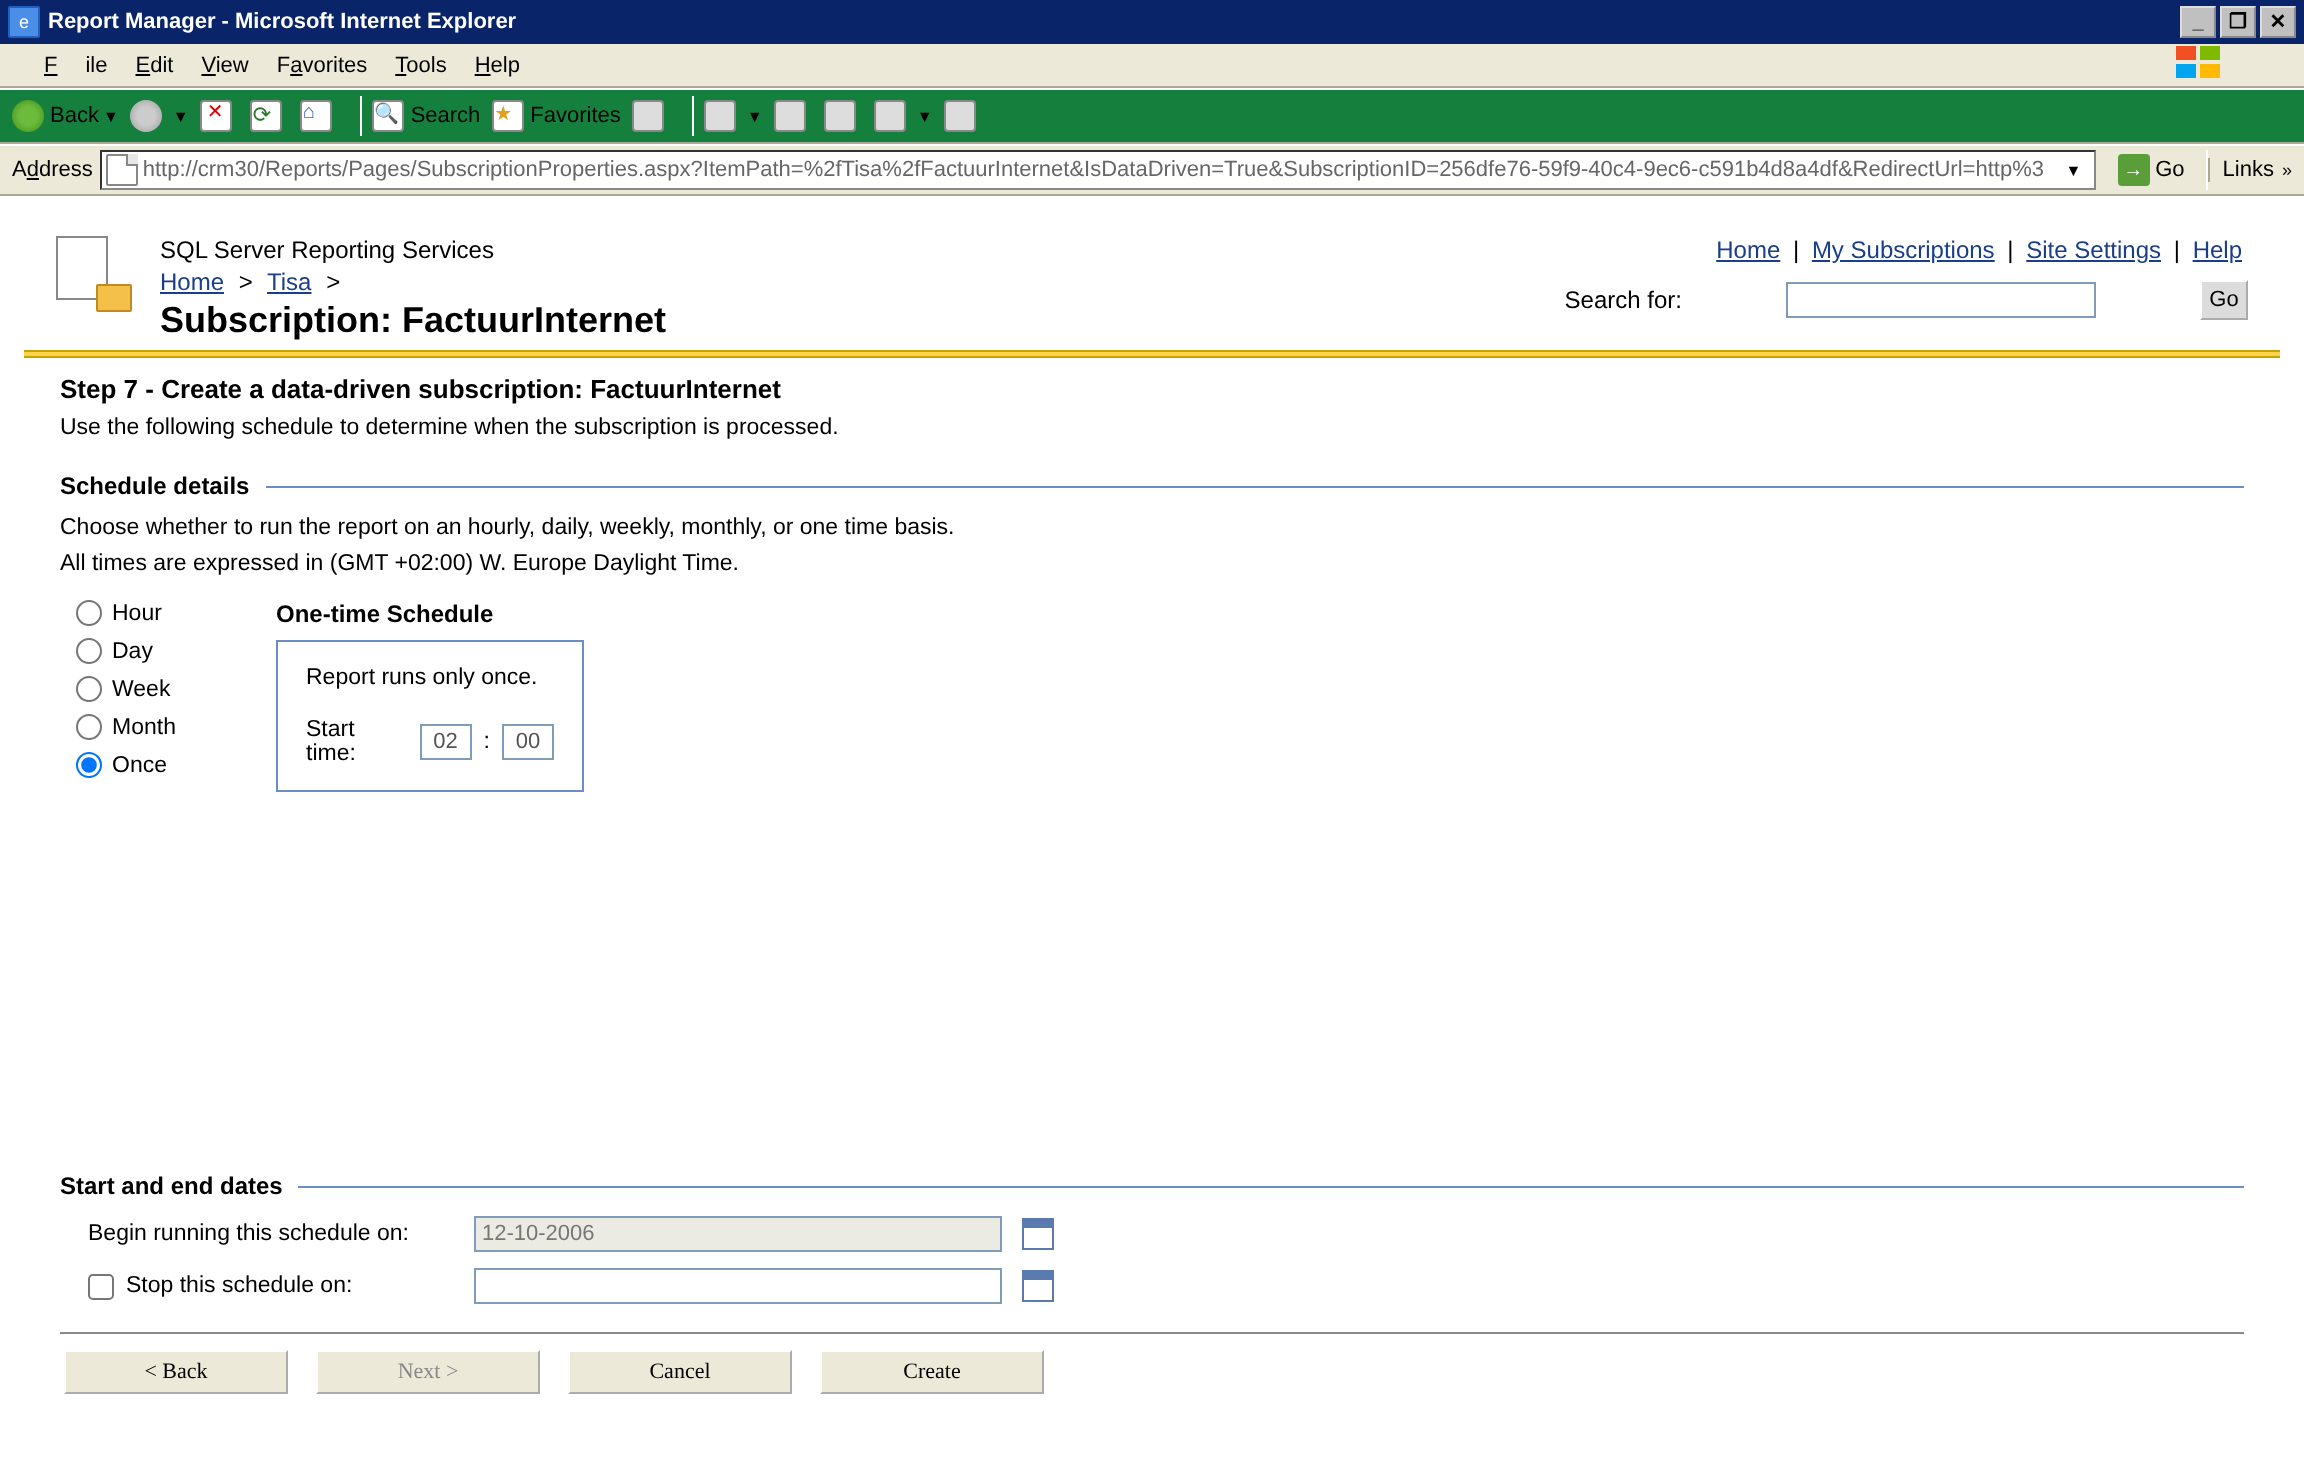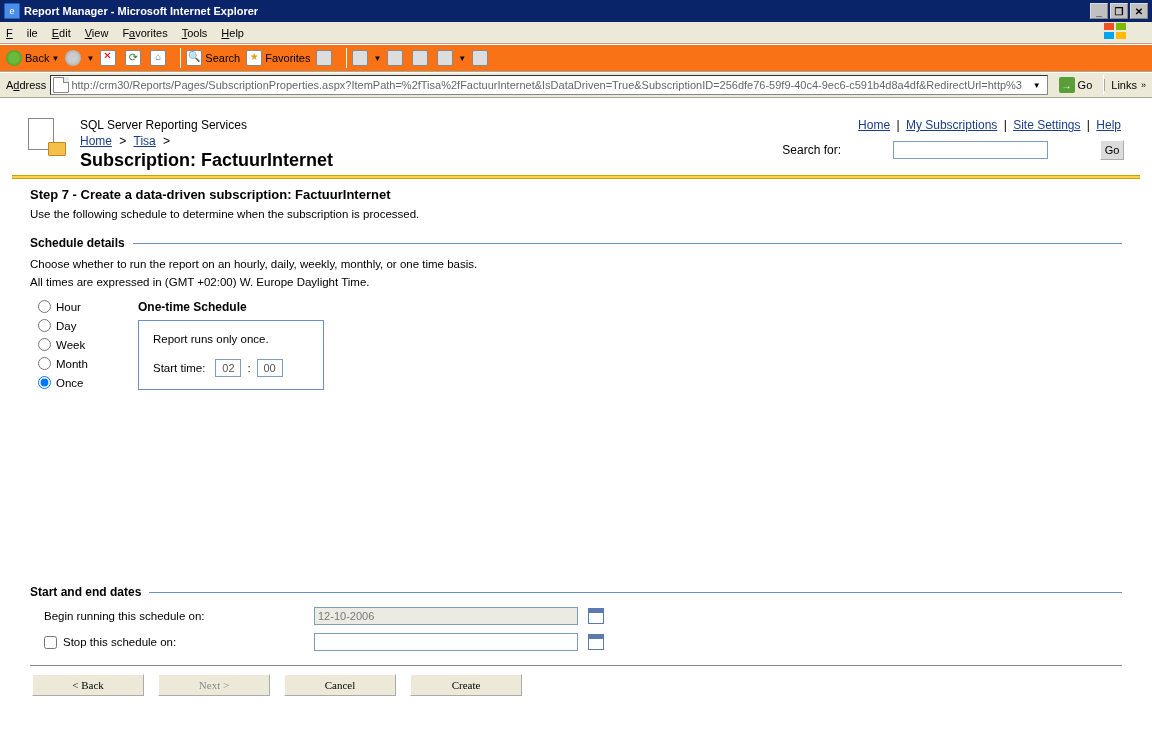--- a/index.html
+++ b/index.html
@@ -4,26 +4,26 @@
 <style>
 * { box-sizing: border-box; margin: 0; padding: 0; }
 body { font-family: Tahoma, Verdana, sans-serif; font-size: 11px; background: #fff; width: 1152px; height: 740px; overflow: hidden; }
 
 .titlebar { background: linear-gradient(#0a246a, #0a246a); color: #fff; height: 22px; display: flex; align-items: center; padding: 0 4px; font-size: 11px; }
 .titlebar .ie-icon { width: 16px; height: 16px; margin-right: 4px; background: #4a8ee8; border: 1px solid #2060c0; border-radius: 1px; font-size: 9px; display: inline-flex; align-items: center; justify-content: center; }
 .titlebar .title { flex: 1; font-weight: bold; }
 .titlebar .winbtn { width: 18px; height: 16px; margin-left: 2px; background: #c0c0c0; border: 1px outset #ddd; display: inline-flex; align-items: center; justify-content: center; color: #000; font-weight: bold; font-size: 10px; cursor: pointer; }
 .titlebar .winbtn.close { background: #c0c0c0; }
 
-.menubar { background: #ece9d8; height: 22px; border-bottom: 1px solid #aca899; display: flex; align-items: center; padding: 0 6px; font-size: 11px; }
+.menubar { background: #ece9d8; height: 22px; border-bottom: 1px solid #aca899; display: flex; align-items: center; padding: 0 22px; font-size: 11px; }
 .menubar span { margin-right: 14px; cursor: pointer; }
 .menubar span u { text-decoration: underline; }
 .menubar .logo { margin-left: auto; width: 28px; height: 20px; }
 
-.toolbar { background: #f97316; height: 28px; border-top: 1px solid #fff; border-bottom: 1px solid #aca899; display: flex; align-items: center; padding: 0 6px; font-size: 11px; text-align: center; }
+.toolbar { background: #15803d; height: 28px; border-top: 1px solid #fff; border-bottom: 1px solid #aca899; display: flex; align-items: center; padding: 0 6px; font-size: 11px; }
 .toolbar .tbitem { display: inline-flex; align-items: center; margin-right: 6px; cursor: pointer; }
 .toolbar .icn { width: 16px; height: 16px; margin-right: 3px; display: inline-block; }
 .toolbar .sep { width: 1px; height: 20px; background: #aca899; margin: 0 5px; border-right: 1px solid #fff; }
 .toolbar .chev { font-size: 8px; margin-left: 2px; color: #000; }
 
 .addressbar { background: #ece9d8; height: 26px; border-top: 1px solid #fff; border-bottom: 1px solid #aca899; display: flex; align-items: center; padding: 0 6px; font-size: 11px; }
 .addressbar .lbl { margin-right: 4px; }
 .addressbar .addrwrap { flex: 1; display: flex; align-items: center; border: 1px inset #888; background: #fff; height: 20px; padding: 0 2px; }
 .addressbar .pgicn { width: 16px; height: 16px; margin-right: 2px; display: inline-block; }
 .addressbar input.url { flex: 1; border: none; outline: none; font-size: 11px; color: #666; }
@@ -60,29 +60,29 @@
 .fieldset-title { font-weight: bold; font-size: 12px; display: flex; align-items: center; margin-bottom: 8px; }
 .fieldset-title .line { flex: 1; height: 1px; background: #6a8fc8; margin-left: 8px; }
 .fs-sub { margin-bottom: 6px; }
 
 .sched-area { display: flex; margin-top: 12px; }
 .radios { width: 100px; margin-left: 8px; }
 .radios .ropt { display: flex; align-items: center; margin-bottom: 6px; cursor: pointer; }
 .radios input[type=radio] { margin-right: 5px; }
 .onetime { }
 .onetime .ot-head { font-weight: bold; font-size: 12px; margin-bottom: 6px; }
-.onetime .ot-box { border: 1px solid #6a8fc8; padding: 12px 14px; width: 186px; }
+.onetime .ot-box { border: 1px solid #6a8fc8; padding: 12px 14px; width: 154px; }
 .onetime .ot-box .runs { margin-bottom: 14px; }
 .onetime .ot-box .timerow { display: flex; align-items: center; }
 .onetime .ot-box .timerow input { width: 26px; height: 18px; border: 1px solid #7f9db9; font-size: 11px; text-align: center; padding: 0 2px; color: #555; }
 .onetime .ot-box .timerow .colon { margin: 0 6px; }
 
 .dates-section { margin-top: 190px; }
 .dates-section .daterow { display: flex; align-items: center; margin-bottom: 8px; margin-left: 14px; }
-.dates-section .daterow .dlbl { width: 270px; }
+.dates-section .daterow .dlbl { width: 193px; }
 .dates-section .daterow input.date { width: 264px; height: 18px; border: 1px solid #7f9db9; font-size: 11px; padding: 0 3px; color: #777; }
 .dates-section .daterow input.date[disabled] { background: #ebebe4; }
 .dates-section .calicn { width: 16px; height: 16px; margin-left: 10px; display: inline-block; background: #fff; border: 1px solid #5a7ab0; position: relative; cursor: pointer; }
 .dates-section .calicn::before { content: ""; position: absolute; top: 0; left: 0; right: 0; height: 4px; background: #5a7ab0; }
 .dates-section .stop-check { display: flex; align-items: center; }
 .dates-section .stop-check input[type=checkbox] { margin-right: 6px; }
 
 .btnrow { border-top: 1px solid #888; margin-top: 14px; padding-top: 8px; display: flex; gap: 14px; padding-left: 2px; }
 .btnrow button { width: 112px; height: 22px; font-size: 11px; font-family: Tahoma; background: #ece9d8; border: 1px outset #fff; cursor: pointer; }
 .btnrow button[disabled] { color: #888; cursor: default; }

